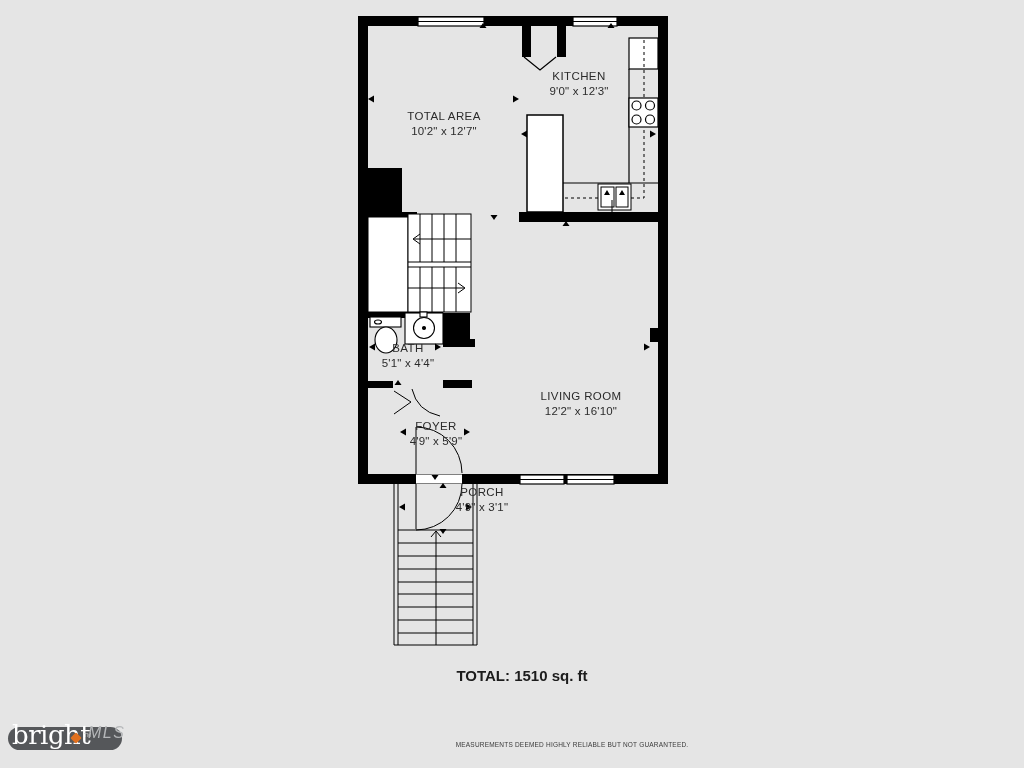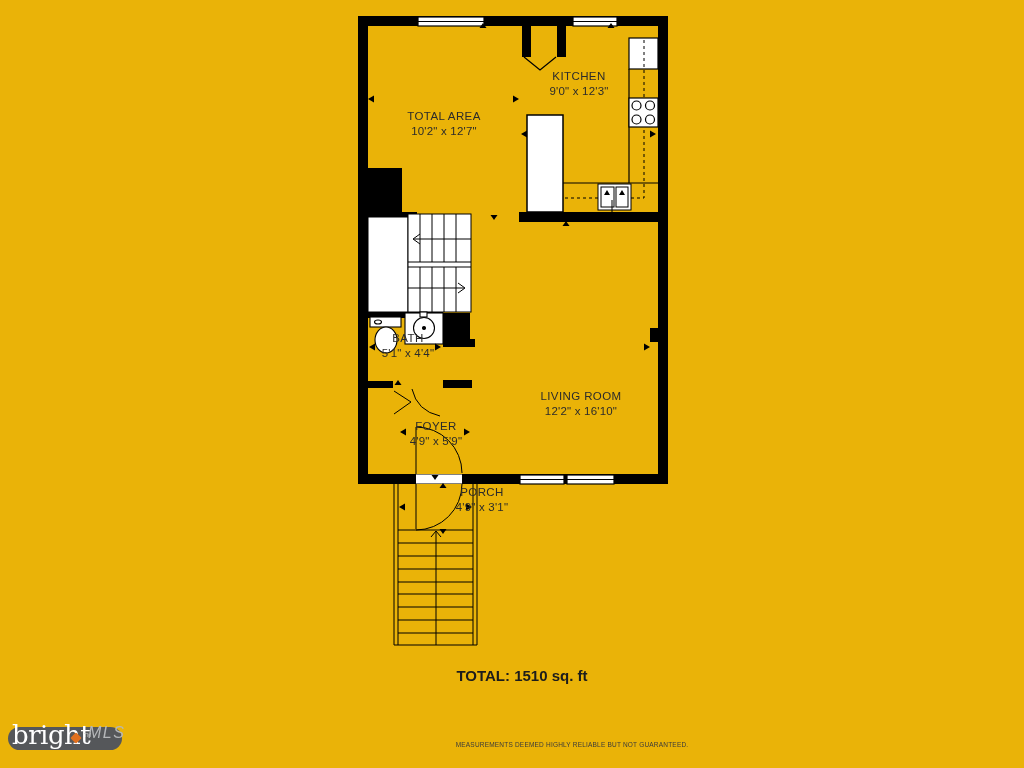--- a/index.html
+++ b/index.html
@@ -1,16 +1,16 @@
 <!DOCTYPE html>
 <html><head>
 <meta charset="utf-8">
 <style>
   html,body{margin:0;padding:0;background:#fff;}
-  .stage{position:relative;width:1024px;height:768px;background:#eab308;overflow:hidden;
+  .stage{position:relative;width:1024px;height:768px;background:#e5e5e5;overflow:hidden;
          font-family:"Liberation Sans",sans-serif;}
   .plan-svg{position:absolute;left:0;top:0;}
   .room-label{position:absolute;transform:translate(-50%,-50%);text-align:center;
               color:#2b2b2b;font-size:11.5px;line-height:15px;letter-spacing:0.4px;white-space:nowrap;}
   .room-label .dims{letter-spacing:0.2px;}
   .summary{position:absolute;top:667px;left:0;width:1024px;text-align:center;color:#1c1c1c;}
   .summary .total{font-size:15px;font-weight:bold;line-height:17px;padding-left:20px;}
   .summary .line{font-size:13.5px;line-height:14.8px;}
   .disclaimer{position:absolute;top:741px;left:572px;transform:translateX(-50%);
               font-size:6.5px;letter-spacing:0.2px;color:#3a3a3a;white-space:nowrap;}
@@ -180,21 +180,21 @@
     <div class="dims">9'0" x 12'3"</div>
   </div>
   <div class="room-label" style="left:444px;top:124px;">
     <div>TOTAL AREA</div>
     <div class="dims">10'2" x 12'7"</div>
   </div>
   <div class="room-label" style="left:581px;top:380px;margin-top:24px;">
     <div>LIVING ROOM</div>
     <div class="dims">12'2" x 16'10"</div>
   </div>
-  <div class="room-label" style="left:408px;top:346px;">
+  <div class="room-label" style="left:408px;top:356px;">
     <div>BATH</div>
     <div class="dims">5'1" x 4'4"</div>
   </div>
   <div class="room-label" style="left:436px;top:434px;">
     <div>FOYER</div>
     <div class="dims">4'9" x 5'9"</div>
   </div>
   <div class="room-label" style="left:436px;top:500px;margin-left:46px;">
     <div>PORCH</div>
     <div class="dims">4'9" x 3'1"</div>

